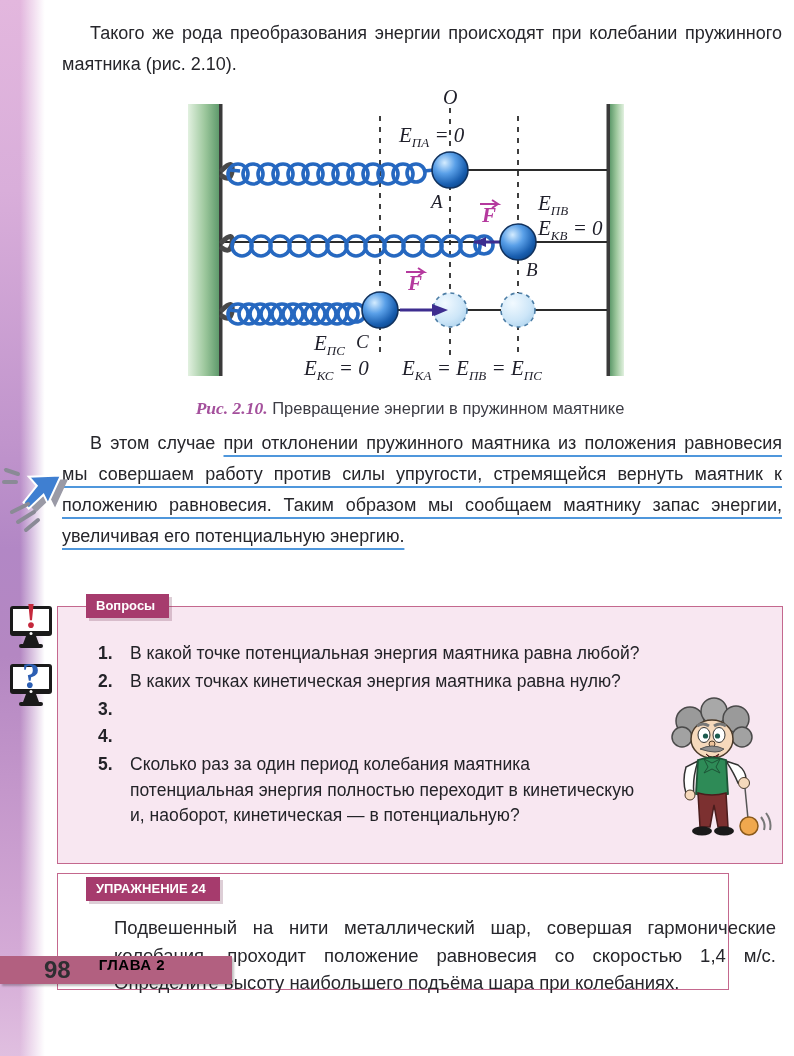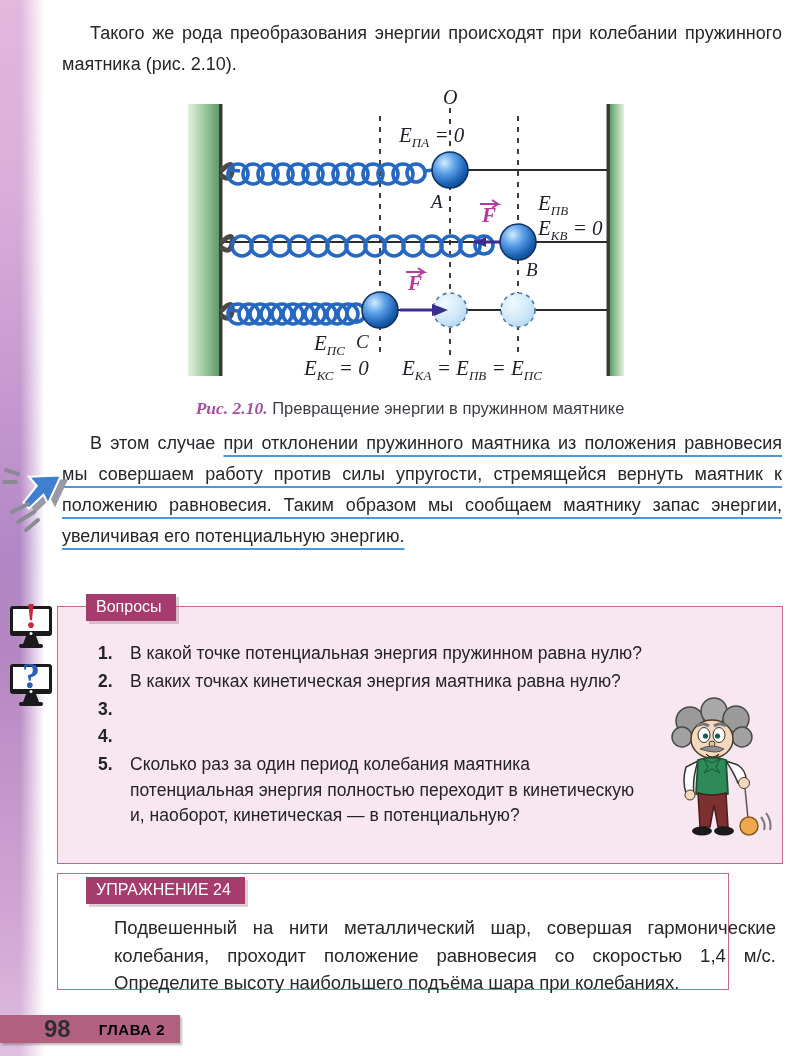--- a/index.html
+++ b/index.html
@@ -16,33 +16,33 @@
         font-size:18px;line-height:31px;color:#26262b;}
   .para .indent{display:inline-block;width:28px;}
   .u2{text-decoration:underline;text-decoration-color:#4f97dc;text-decoration-thickness:2px;
       text-underline-offset:6px;text-decoration-skip-ink:none;margin-top:16px;}
 
   .fig{position:absolute;left:186px;top:84px;width:440px;height:312px;}
   .caption{position:absolute;left:90px;top:398px;width:640px;text-align:center;font-size:16.5px;color:#3c3c44;}
   .caption b{color:#a4509c;font-style:italic;font-family:"Liberation Serif",serif;font-size:17.5px;}
 
   .panel{position:absolute;left:57px;width:726px;background:#f8e7f1;border:1.5px solid #c4688e;box-sizing:border-box;}
-  .badge{position:absolute;background:#a63b6d;color:#ffffff;font-weight:normal;
-         padding:4px 14px 5px 10px;font-size:16px;box-shadow:3px 3px 0 rgba(120,60,90,.25);}
+  .badge{position:absolute;background:#a63b6d;color:#ffffff;font-weight:bold;
+         padding:4px 14px 5px 10px;font-size:13px;box-shadow:3px 3px 0 rgba(120,60,90,.25);}
   .qlist{position:absolute;left:40px;top:34px;width:600px;}
   .qrow{display:flex;margin-bottom:2.4px;}
   .qnum{width:32px;font-weight:bold;font-size:17.5px;line-height:25.4px;flex:none;}
   .qtext{font-size:17.5px;line-height:25.4px;white-space:pre-line;}
 
   .exbox{position:absolute;left:57px;top:873px;width:672px;height:117px;background:#ffffff;
          border:1.5px solid #c4688e;box-sizing:border-box;}
   .extext{position:absolute;left:56px;top:40px;width:662px;font-size:18.5px;line-height:27.5px;text-align:justify;color:#26262b;}
 
-  .footer{position:absolute;left:0;top:1015px;width:180px;height:28px;background:#b26080;
-          box-shadow:2px 2px 2px rgba(0,0,0,.25);display:flex;align-items:center;}
+  .footer{position:absolute;left:0;top:956px;width:232px;height:28px;background:#b26080;
+          box-shadow:2px 2px 2px rgba(0,0,0,.25);display:flex;}
   .pgnum{color:#2e2e31;font-size:24px;font-weight:600;margin-left:44px;}
   .chap{color:#000000;font-size:15px;font-weight:bold;margin-left:28px;letter-spacing:.5px;}
 
   .sideicon{position:absolute;}
   svg text{font-family:"Liberation Serif","DejaVu Serif",serif;}
 </style>
 </head>
 <body>
 
 <div class="strip"></div>
@@ -215,21 +215,21 @@
   <circle cx="23" cy="39.5" r="1.5" fill="#ffffff"></circle>
   <path d="M18,42 h10 l3,8 h-16 z" fill="#1a1a1a"></path>
   <rect x="11" y="50" width="24" height="4" rx="2" fill="#1a1a1a"></rect>
   <text x="23" y="36" text-anchor="middle" font-family="'DejaVu Sans',sans-serif" font-size="36" font-weight="bold" fill="#2c5fb3">?</text>
 </svg>
 
 <div class="panel" style="top:606px;height:258px;">
   <div class="qlist">
     <div class="qrow">
         <span class="qnum">1.</span>
-        <span class="qtext">В какой точке потенциальная энергия пружинном равна нулю?</span>
+        <span class="qtext">В какой точке потенциальная энергия маятника равна любой?</span>
       </div>
     <div class="qrow">
         <span class="qnum">2.</span>
         <span class="qtext">В каких точках кинетическая энергия маятника равна нулю?</span>
       </div>
     <div class="qrow">
         <span class="qnum">3.</span>
       </div>
     <div class="qrow">
         <span class="qnum">4.</span>

